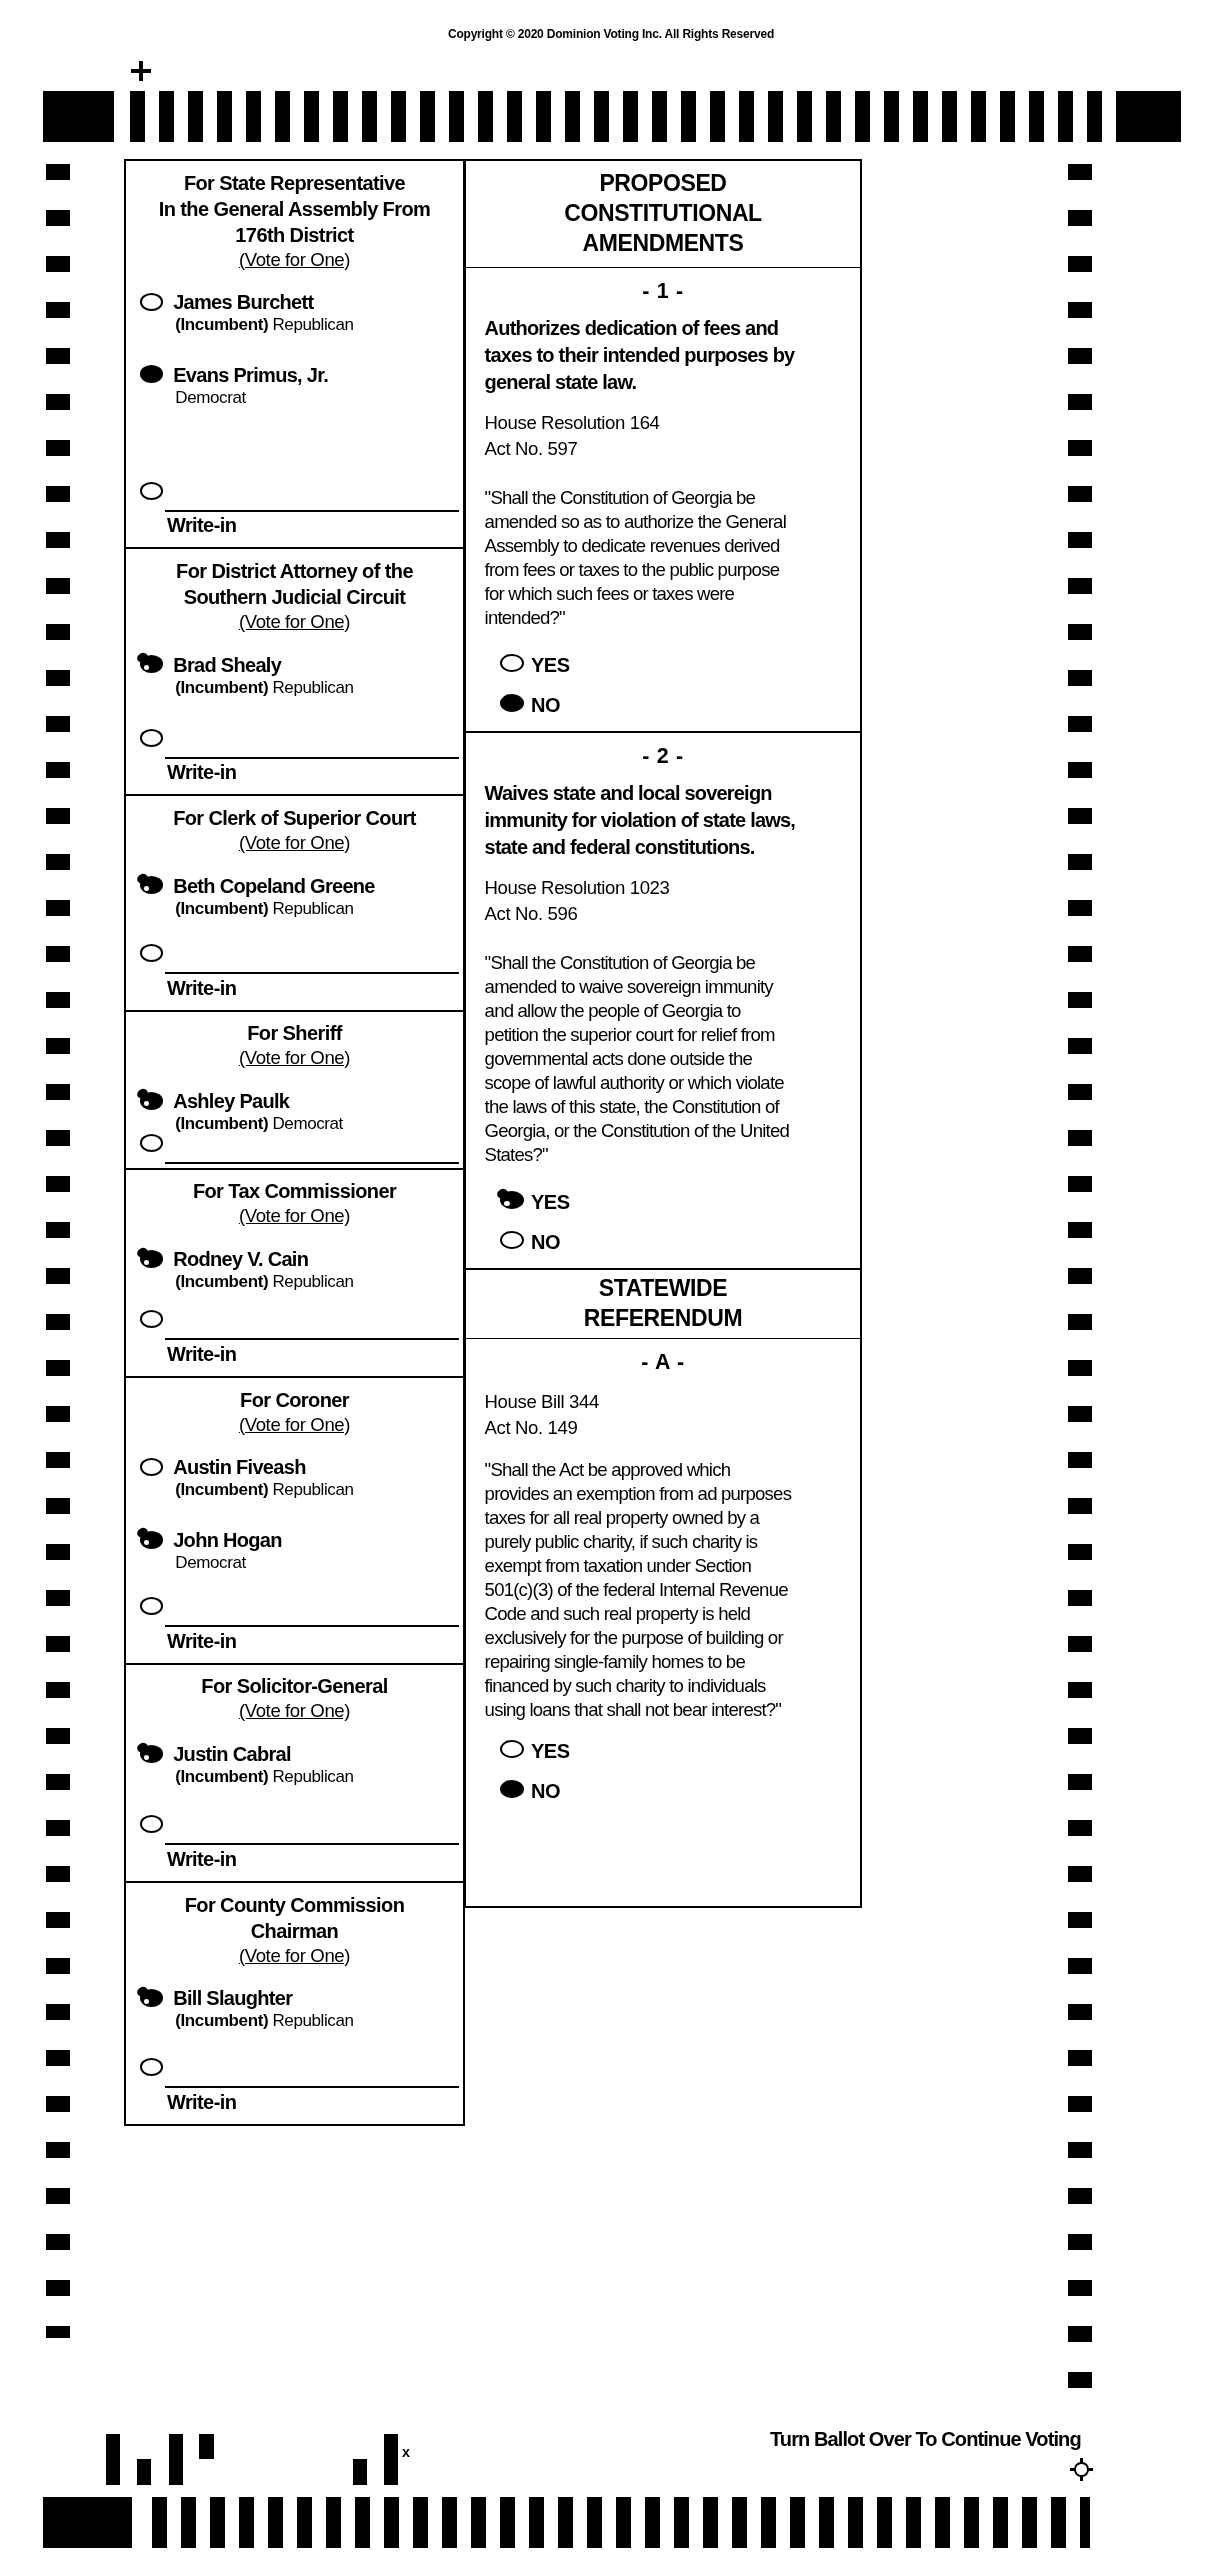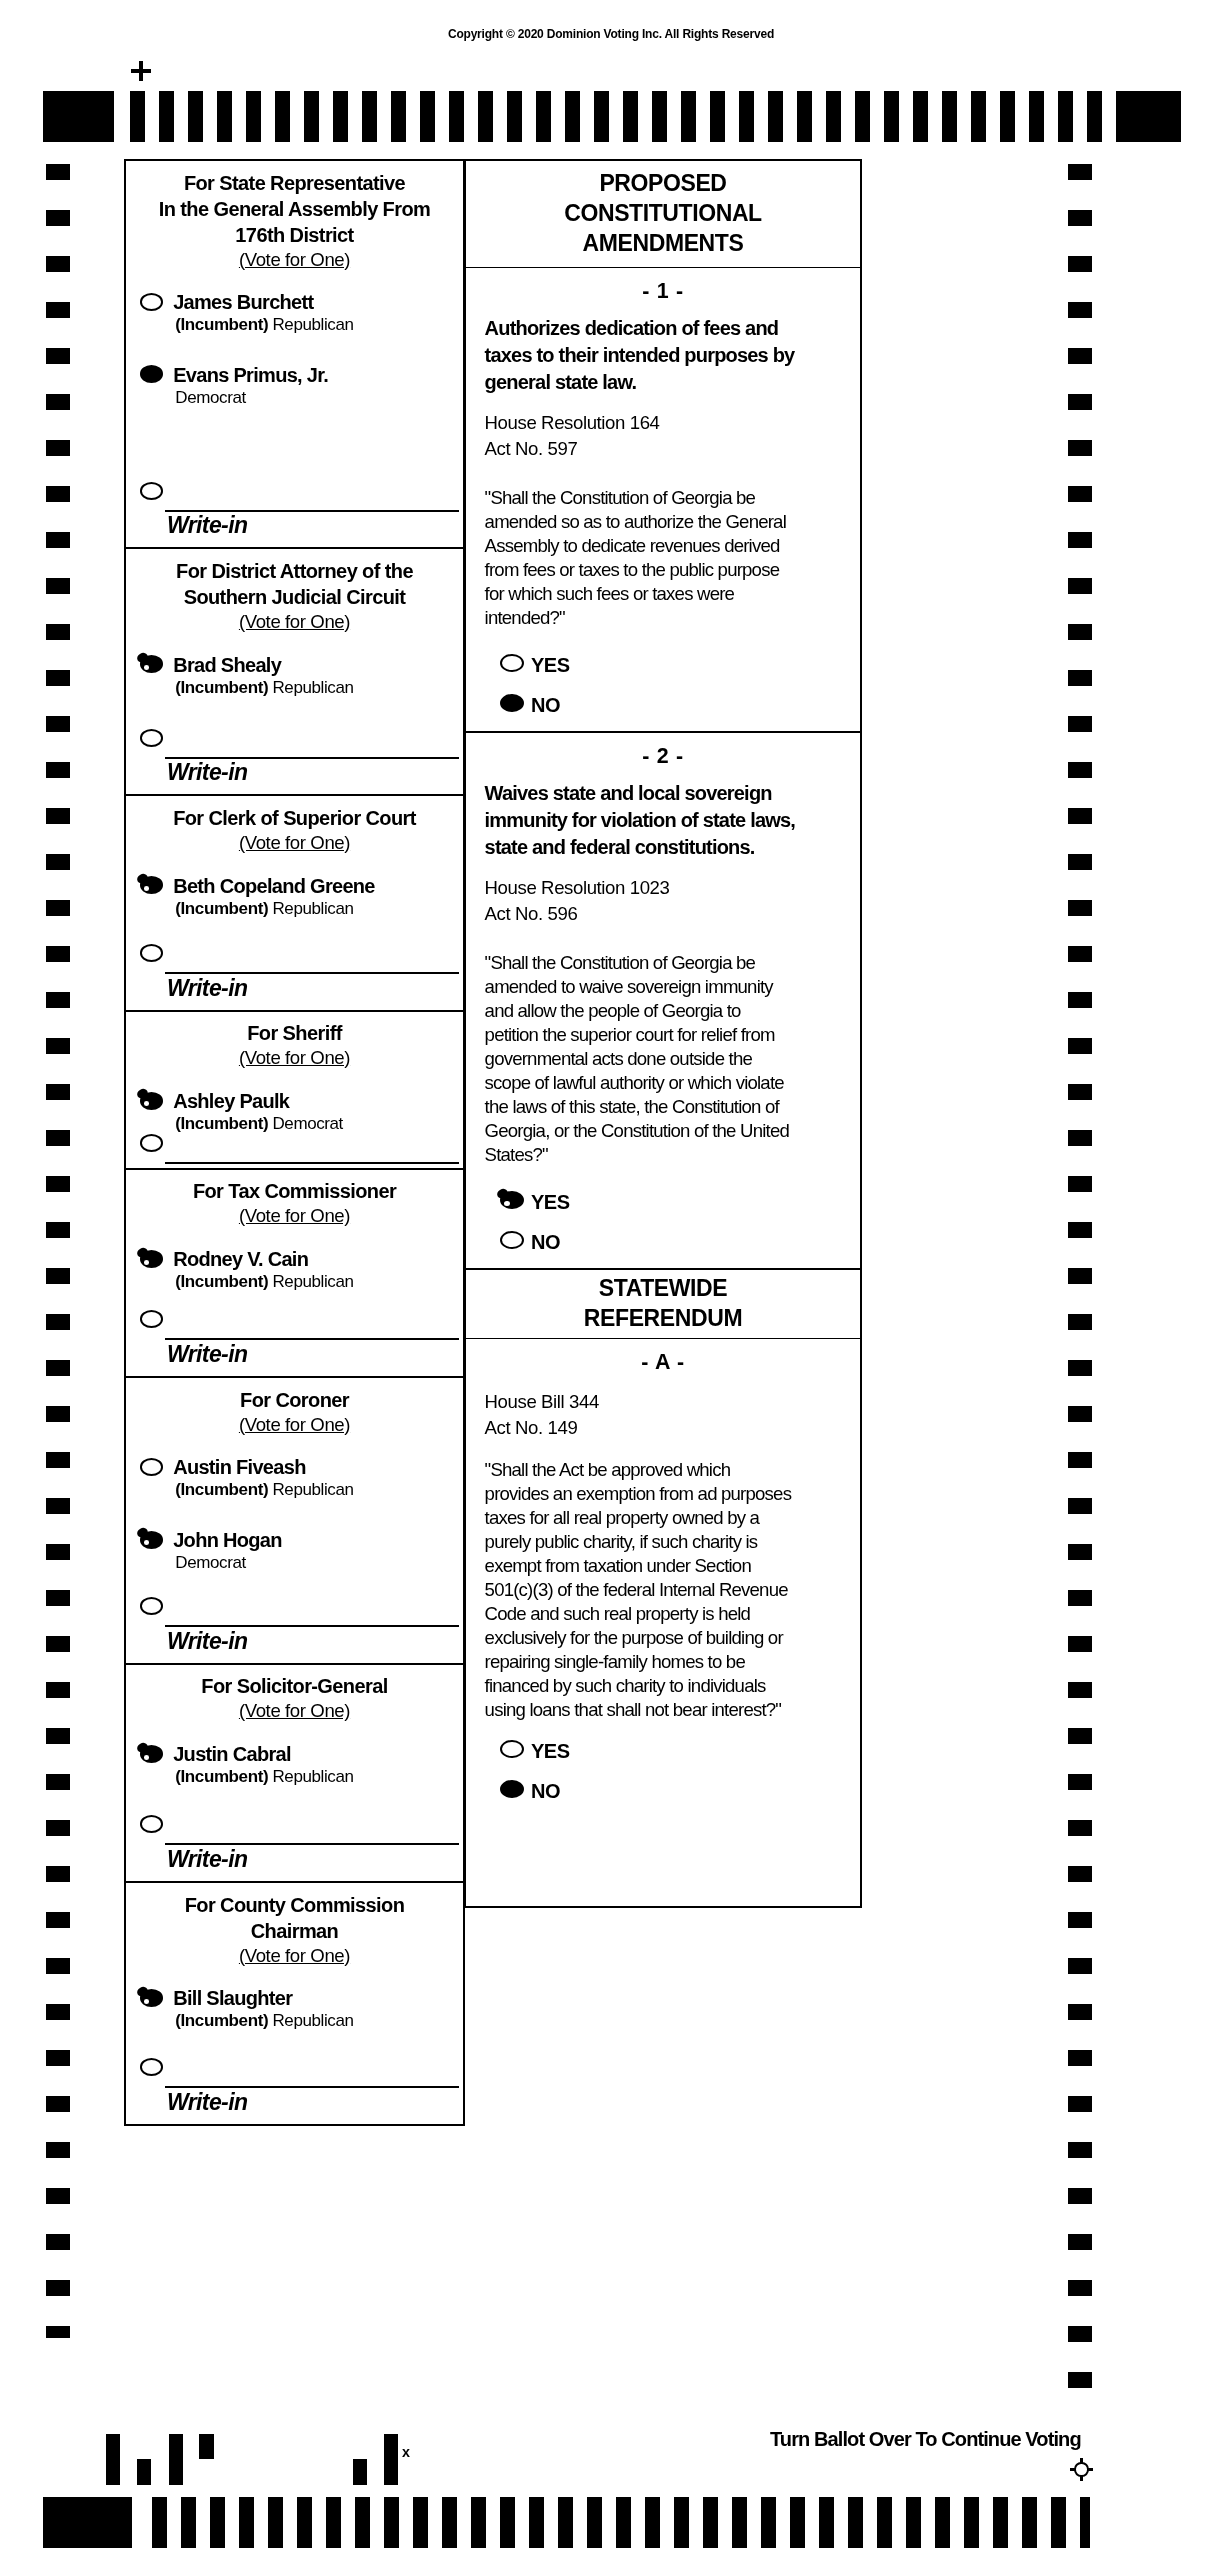--- a/index.html
+++ b/index.html
@@ -67,21 +67,21 @@
     content:"";position:absolute;left:2.1px;bottom:1.4px;width:5.7px;height:5px;
     background:#fff;border-radius:50%;z-index:1;
   }
   .cname{font-weight:bold;font-size:20px;line-height:24px;letter-spacing:-0.7px;white-space:nowrap;}
   .cparty{font-size:17px;line-height:21.4px;letter-spacing:-0.4px;padding-left:2.1px;white-space:nowrap;}
   .cparty b{margin-right:4.3px;}
   .cparty b:empty{margin-right:0;}
   .writein{margin-top:auto;display:flex;flex-direction:column;}
   .writein .oval{margin-left:13.6px;}
   .wi-line{margin:10px 4.3px 0 39px;border-top:2.1px solid #000;}
-  .wi-label{margin:2.9px 0 10px 41px;font-weight:bold;font-size:23px;line-height:23px;letter-spacing:-0.6px;font-style:italic;}
+  .wi-label{margin:2.9px 0 10px 41px;font-weight:bold;font-size:20px;line-height:23px;letter-spacing:-0.6px;}
   
   .mg-header{box-sizing:border-box;border-bottom:1.4px solid #000;text-align:center;
     font-weight:bold;font-size:23px;line-height:30px;letter-spacing:-0.4px;overflow:hidden;}
   .mg-header.h1{height:107px;padding-top:7.1px;}
   .mg-header.h2{height:71px;padding-top:2.9px;border-top:2.1px solid #000;}
   .measure{box-sizing:border-box;padding:0 18.6px;overflow:hidden;}
   .measure + .measure{border-top:2.1px solid #000;}
   .measure.m1{height:464px;}
   .measure.m2{height:538px;}
   .measure.mA{height:568px;}

